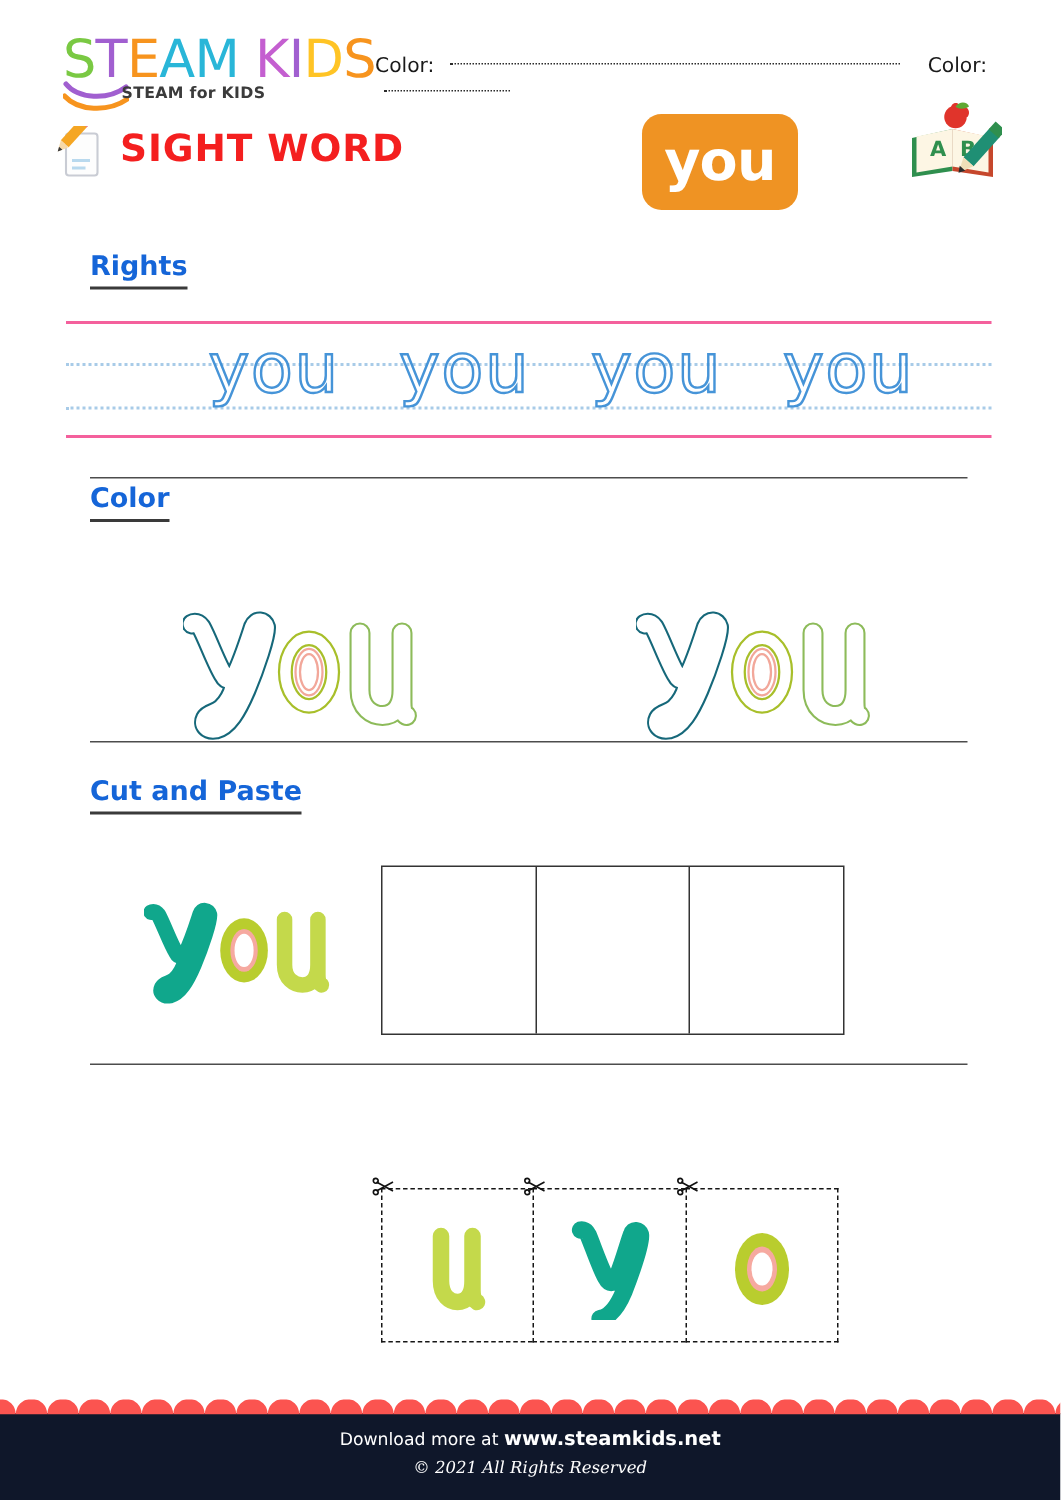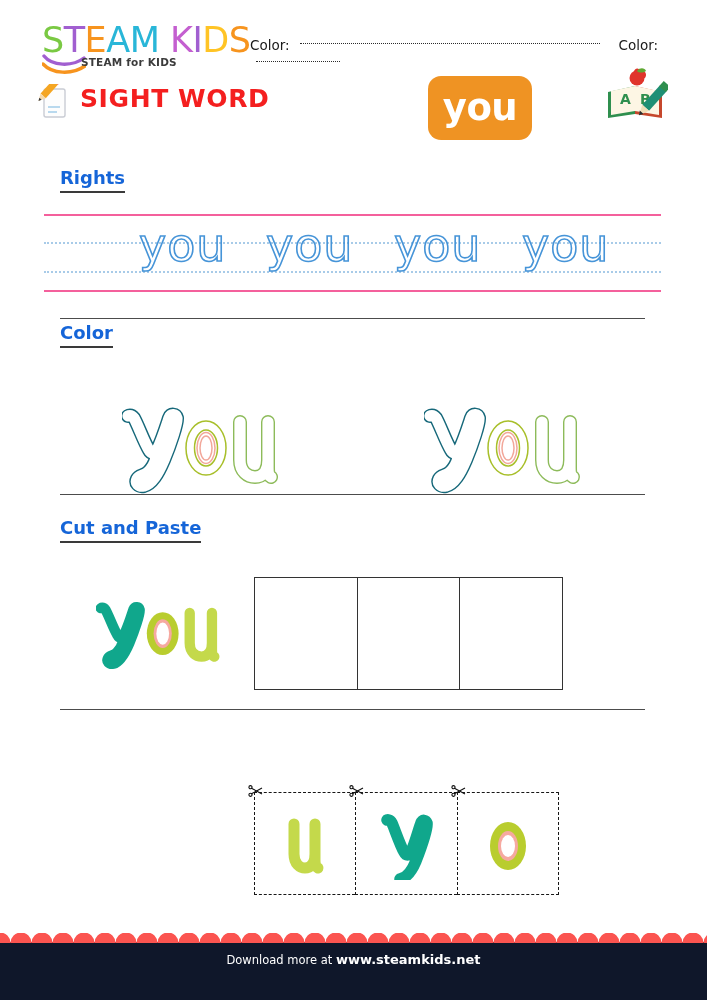--- a/index.html
+++ b/index.html
@@ -262,15 +262,16 @@
 
   <div class="footer">
     <svg class="scallop" viewBox="0 0 707 10" preserveAspectRatio="none">
       <g id="scallop-g" fill="#fb5450">
           <path d="M-10.5,10 A10.5,10.5 0 0 1 10.5,10 Z M10.5,10 A10.5,10.5 0 0 1 31.5,10 Z M31.5,10 A10.5,10.5 0 0 1 52.5,10 Z M52.5,10 A10.5,10.5 0 0 1 73.5,10 Z M73.5,10 A10.5,10.5 0 0 1 94.5,10 Z M94.5,10 A10.5,10.5 0 0 1 115.5,10 Z M115.5,10 A10.5,10.5 0 0 1 136.5,10 Z M136.5,10 A10.5,10.5 0 0 1 157.5,10 Z M157.5,10 A10.5,10.5 0 0 1 178.5,10 Z M178.5,10 A10.5,10.5 0 0 1 199.5,10 Z M199.5,10 A10.5,10.5 0 0 1 220.5,10 Z M220.5,10 A10.5,10.5 0 0 1 241.5,10 Z M241.5,10 A10.5,10.5 0 0 1 262.5,10 Z M262.5,10 A10.5,10.5 0 0 1 283.5,10 Z M283.5,10 A10.5,10.5 0 0 1 304.5,10 Z M304.5,10 A10.5,10.5 0 0 1 325.5,10 Z M325.5,10 A10.5,10.5 0 0 1 346.5,10 Z M346.5,10 A10.5,10.5 0 0 1 367.5,10 Z M367.5,10 A10.5,10.5 0 0 1 388.5,10 Z M388.5,10 A10.5,10.5 0 0 1 409.5,10 Z M409.5,10 A10.5,10.5 0 0 1 430.5,10 Z M430.5,10 A10.5,10.5 0 0 1 451.5,10 Z M451.5,10 A10.5,10.5 0 0 1 472.5,10 Z M472.5,10 A10.5,10.5 0 0 1 493.5,10 Z M493.5,10 A10.5,10.5 0 0 1 514.5,10 Z M514.5,10 A10.5,10.5 0 0 1 535.5,10 Z M535.5,10 A10.5,10.5 0 0 1 556.5,10 Z M556.5,10 A10.5,10.5 0 0 1 577.5,10 Z M577.5,10 A10.5,10.5 0 0 1 598.5,10 Z M598.5,10 A10.5,10.5 0 0 1 619.5,10 Z M619.5,10 A10.5,10.5 0 0 1 640.5,10 Z M640.5,10 A10.5,10.5 0 0 1 661.5,10 Z M661.5,10 A10.5,10.5 0 0 1 682.5,10 Z M682.5,10 A10.5,10.5 0 0 1 703.5,10 Z M703.5,10 A10.5,10.5 0 0 1 724.5,10 Z " fill="#fb5450"></path>
         </g>
     </svg>
     <div class="footer-l1">
       <span>Download more at </span><b>www.steamkids.net</b>
     </div>
+    <div class="footer-l2">© 2021 All Rights Reserved</div>
   </div>
 
 </div>
 
 </body></html>

